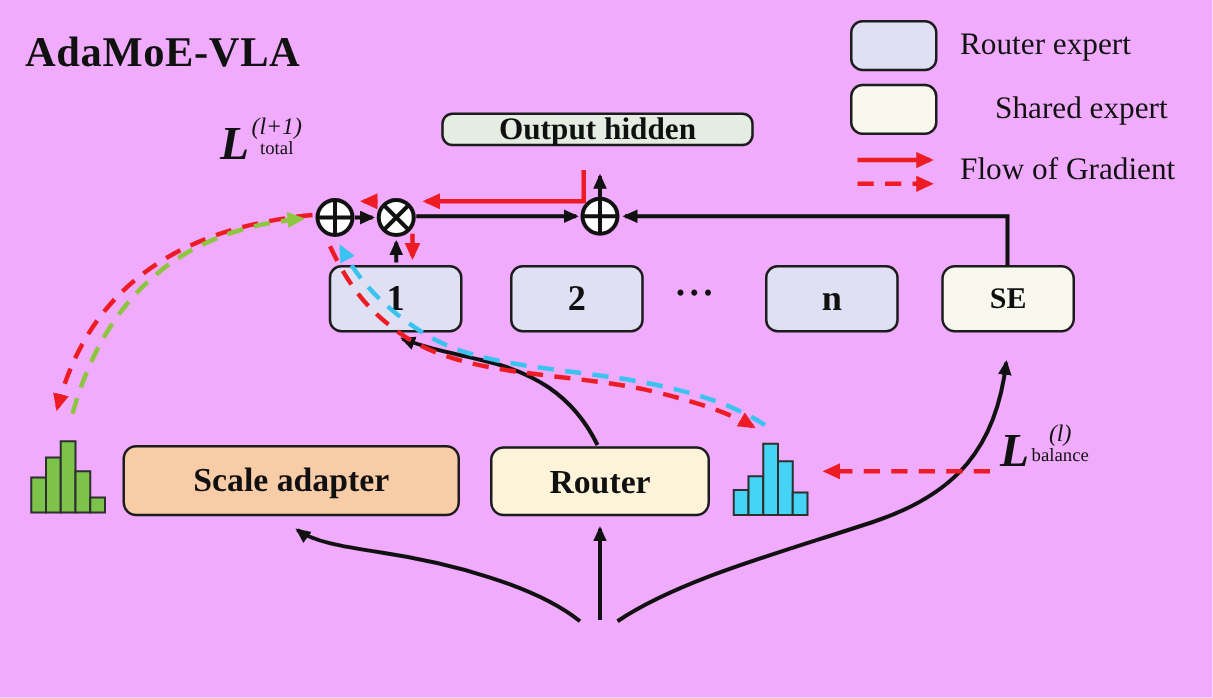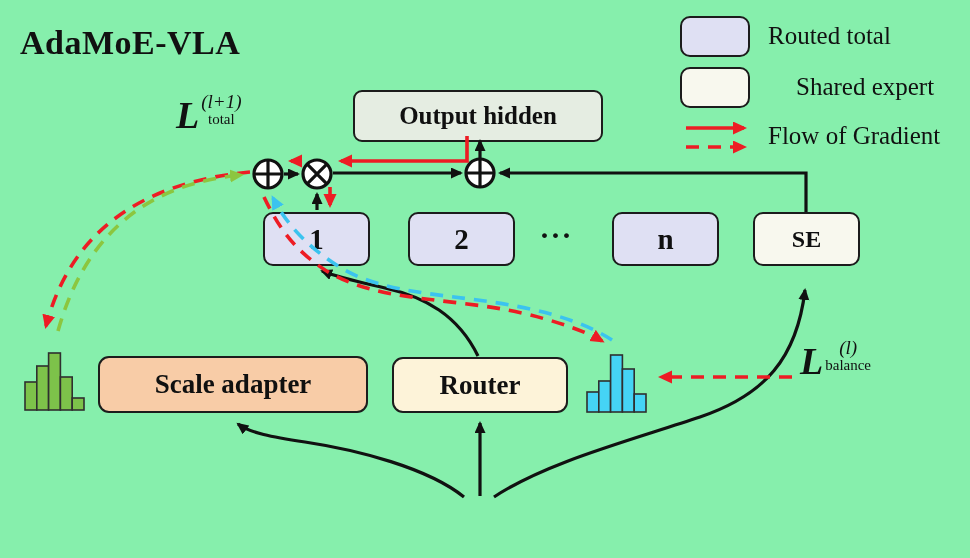--- a/index.html
+++ b/index.html
@@ -1,28 +1,28 @@
 <!DOCTYPE html>
 <html><head>
 <meta charset="utf-8">
 <style>
   html,body{margin:0;padding:0;background:#fff;}
-  #fig{position:relative;width:970px;height:558px;background:#86efac;overflow:hidden;
+  #fig{position:relative;width:970px;height:558px;background:#f0abfc;overflow:hidden;
        font-family:"Liberation Serif",serif;color:#111;text-decoration:underline;}
   .layer{position:absolute;inset:0;}
   #arrows{z-index:3;pointer-events:none;}
   #boxes{z-index:2;}
 
   .box{position:absolute;border:2.2px solid #1c1c1c;border-radius:9px;
        display:flex;align-items:center;justify-content:center;
        font-weight:bold;color:#101010;box-sizing:border-box;}
-  .box-output{left:353px;top:90px;width:250px;height:52px;font-size:25px;}
+  .box-output{left:353px;top:90px;width:250px;height:27px;font-size:25px;}
   .expert{top:212px;width:107px;height:54px;font-size:29px;border-radius:10px;}
   .e1{left:263px;} .e2{left:408px;} .en{left:612px;}
-  .se{left:753px;font-size:24px;}
+  .se{left:753px;font-size:24px;border-radius:11px;}
   .ellipsis{position:absolute;left:536px;top:213px;width:40px;height:44px;
             display:flex;align-items:center;justify-content:center;
             font-size:30px;font-weight:bold;letter-spacing:1px;}
   .scale{left:98px;top:356px;width:270px;height:57px;font-size:27px;border-radius:11px;}
   .router{left:392px;top:357px;width:176px;height:56px;font-size:27px;border-radius:11px;}
   .action{left:353px;top:497px;width:254px;height:47px;font-size:25px;}
 
   .title{position:absolute;left:20px;top:24px;font-size:34px;font-weight:bold;letter-spacing:.5px;}
 
   .lg-swatch{position:absolute;left:680px;width:70px;height:41px;border:2.2px solid #1c1c1c;border-radius:10px;box-sizing:border-box;}
@@ -47,21 +47,21 @@
 </style>
 </head>
 <body>
 
 <div id="fig">
 
   <div id="boxes" class="layer">
     <div class="title">AdaMoE-VLA</div>
 
     <div class="lg-swatch lg-routed" style="background: rgb(223, 224, 243);"></div>
-    <div class="lg-label lbl-routed">Routed total</div>
+    <div class="lg-label lbl-routed">Router expert</div>
     <div class="lg-swatch lg-shared" style="background: rgb(248, 248, 238);"></div>
     <div class="lg-label lbl-shared">Shared expert</div>
     <div class="lg-label lbl-flow">Flow of Gradient</div>
 
     <div class="loss loss-total">
       <span class="sym">L</span>
       <span class="stack">
         <span class="sup">(l+1)</span>
         <span class="sub">total</span>
       </span>

